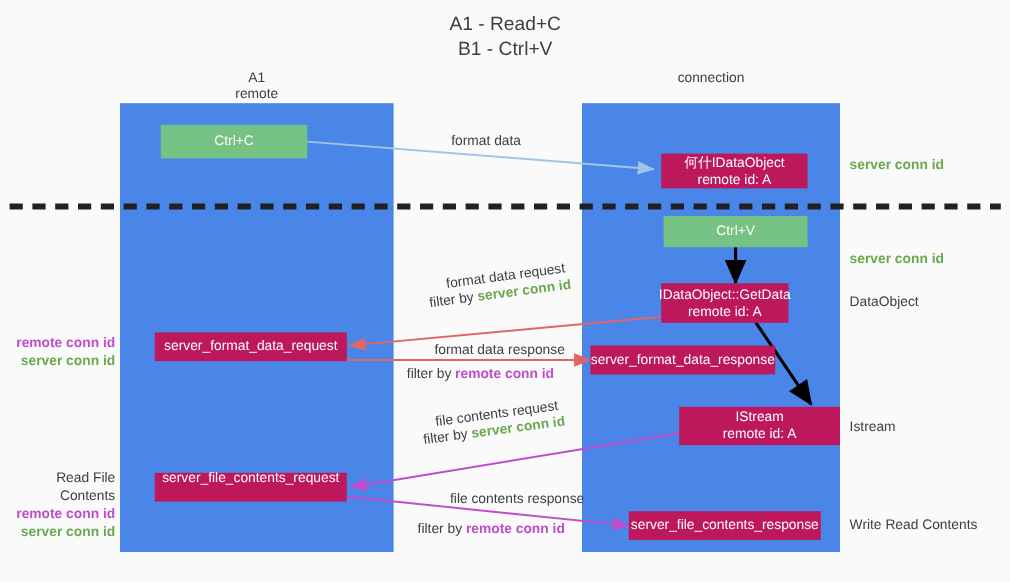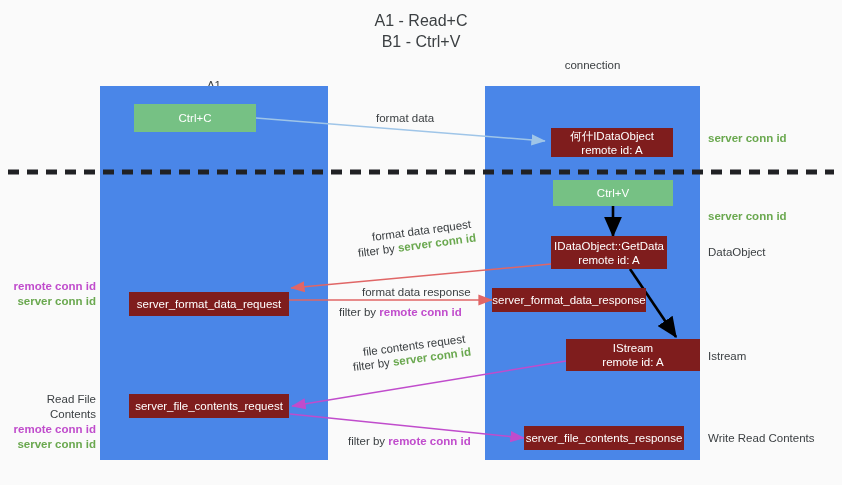--- a/index.html
+++ b/index.html
@@ -19,21 +19,21 @@
     left:0;top:10px;width:842px;
     text-align:center;
     font-size:16px;line-height:21px;
     color:#3c4043;
   }
 
   
   .lane-head{
     text-align:center;font-size:11.5px;line-height:14px;color:#3c4043;
   }
-  .lane-head .ln1{display:block;margin-top:20px;}
+  .lane-head .ln1{display:block;}
   .lane-head .ln2{display:block;}
 
   
   .lane{
     background:#4a86e8;
   }
   #lane-a1{left:100px;top:86px;width:228px;height:374px;}
   #lane-b1{left:485px;top:86px;width:215px;height:374px;}
 
   
@@ -41,21 +41,21 @@
     box-sizing:border-box;
     display:flex;align-items:center;justify-content:center;
     flex-direction:column;
     color:#ffffff;
     font-size:11.5px;line-height:14px;
     text-align:center;
     padding:12px 6px;
   }
   .box .sub{display:block;}
   .green{background:#76c184;}
-  .orange{background:#7f1d1d;}
+  .orange{background:#be185d;}
 
   
   .side-label{font-size:11.5px;line-height:15px;color:#3c4043;}
   .conn-green{color:#6aa84f;font-weight:bold;font-size:11.5px;}
   .conn-pink{color:#c04ccc;font-weight:bold;font-size:11.5px;}
 
   
   .annot{font-size:11.5px;line-height:16px;color:#3c4043;white-space:nowrap;}
   .annot .g{color:#6aa84f;font-weight:bold;}
   .annot .p{color:#c04ccc;font-weight:bold;}
@@ -127,39 +127,39 @@
 
   <div class="abs box orange" style="left:551px;top:128px;width:122px;height:29px;">
     <span>何什IDataObject</span>
     <span class="sub">remote id: A</span>
   </div>
 
   <div class="abs box green" style="left:553px;top:180px;width:120px;height:26px;">
     <span>Ctrl+V</span>
   </div>
 
-  <div class="abs box orange" style="left:551px;top:236px;width:116px;height:33px;text-align:right;">
+  <div class="abs box orange" style="left:551px;top:236px;width:106px;height:33px;text-align:right;">
     <span>IDataObject::GetData</span>
     <span class="sub">remote id: A</span>
   </div>
 
   <div class="abs box orange" style="left:566px;top:339px;width:134px;height:32px;">
     <span>IStream</span>
     <span class="sub">remote id: A</span>
   </div>
 
-  <div class="abs box orange" style="left:129px;top:292px;width:160px;height:24px;">
+  <div class="abs box orange" style="left:129px;top:277px;width:160px;height:24px;">
     <span>server_format_data_request</span>
   </div>
 
   <div class="abs box orange" style="left:492px;top:288px;width:154px;height:16px;">
     <span>server_format_data_response</span>
   </div>
 
-  <div class="abs box orange" style="left:129px;top:394px;width:160px;height:24px;">
+  <div class="abs box orange" style="left:129px;top:394px;width:160px;height:24px;justify-content:flex-end;">
     <span>server_file_contents_request</span>
   </div>
 
   <div class="abs box orange" style="left:524px;top:426px;width:160px;height:24px;">
     <span>server_file_contents_response</span>
   </div>
 
   <div class="abs annot" style="left:376px;top:110px;">
     <span>format data</span>
   </div>
@@ -178,20 +178,23 @@
     <span>filter by </span><span class="p">remote conn id</span>
   </div>
 
   <div class="abs annot rot-up" style="left:363px;top:344px;">
     <span>file contents request</span>
   </div>
   <div class="abs annot rot-up" style="left:353px;top:359px;">
     <span>filter by </span><span class="g">server conn id</span>
   </div>
 
+  <div class="abs annot" style="left:375px;top:408px;">
+    <span>file contents response</span>
+  </div>
   <div class="abs annot" style="left:348px;top:433px;">
     <span>filter by </span><span class="p">remote conn id</span>
   </div>
 
   <div class="abs conn-green" style="left:708px;top:132px;">server conn id</div>
   <div class="abs conn-green" style="left:708px;top:210px;">server conn id</div>
   <div class="abs side-label" style="left:708px;top:245px;">DataObject</div>
   <div class="abs side-label" style="left:708px;top:349px;">Istream</div>
   <div class="abs side-label" style="left:708px;top:431px;">Write Read Contents</div>
 

